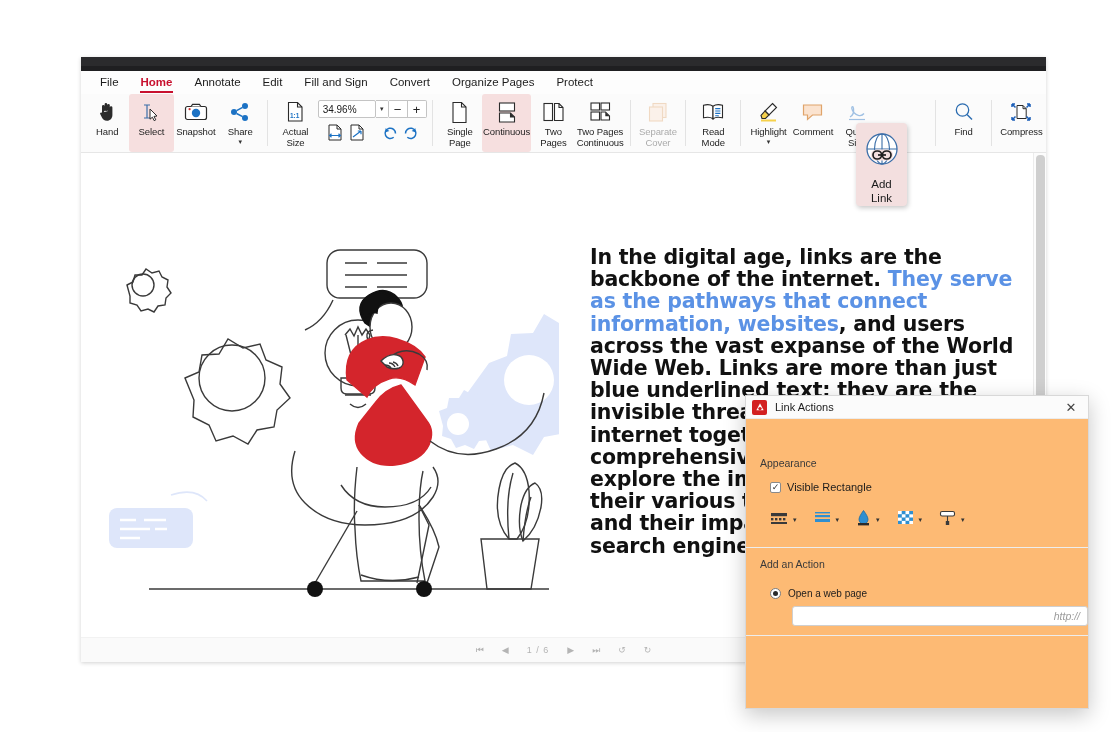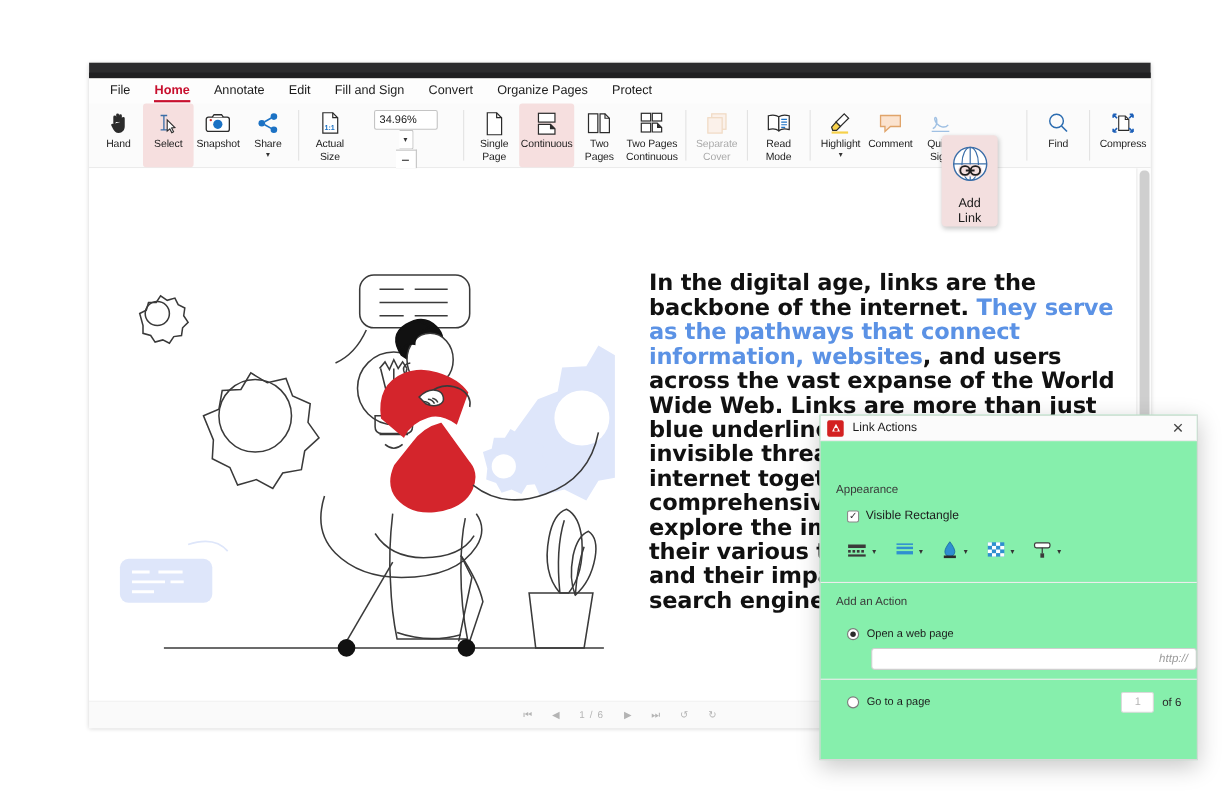--- a/index.html
+++ b/index.html
@@ -67,21 +67,21 @@
   .rb-btn.disabled { opacity:.38; }
   .rb-ico { height:26px; display:flex; align-items:center; justify-content:center; }
   .rb-lbl {
     font-size: 9.5px; color:#1d1d1d; text-align:center;
     line-height: 10.5px; letter-spacing:-.1px;
   }
   .caret-sm { font-size:7px; line-height:6px; color:#333; margin-top:-1px; }
 
   
   .zoom-cluster { display:flex; align-items:center; flex-direction:column; justify-content:flex-start; padding-top:6px;}
-  .zoom-row1 { display:flex; align-items:center; gap:0px;flex-direction:column; }
+  .zoom-row1 { display:flex; align-items:center; gap:0px; }
   .zoom-box {
     width: 58px; height: 18px; border:1px solid #c4c4c4; background:#fff;
     display:flex; align-items:center; padding:0 4px; border-radius:2px;
   }
   .zoom-val { font-size:10px; color:#1a1a1a; }
   .zoom-dd {
     width:13px; height:18px; border:1px solid #c4c4c4; border-left:none;
     background:#fff; display:flex; align-items:center; justify-content:center;
     border-radius:0 2px 2px 0;
   }
@@ -133,22 +133,22 @@
     position:absolute; left:0; bottom:0; width:965px; height:25px;
     background:#f7f7f7; border-top:1px solid #e8e8e8;
     display:flex; align-items:center; justify-content:center; gap:18px;
     filter: blur(.55px); opacity:.55;
   }
   .sb-ico { font-size:9px; color:#777; }
   .sb-txt { font-size:9px; color:#777; letter-spacing:1px;}
 
   
   .dialog {
-    position:absolute; left:745px; top:377px; width:344px; height:314px;
-    background:#86efac; border:1px solid #d8d8d8;
+    position:absolute; left:745px; top:395px; width:344px; height:314px;
+    background:#fdba74; border:1px solid #d8d8d8;
     box-shadow: 0 6px 20px rgba(0,0,0,.22);
     z-index: 60; display:flex; flex-direction:column;
     font-family:"Liberation Sans", sans-serif;
   }
   .dlg-title {
     height:23px; background:#fbfbfb; border-bottom:1px solid #ececec;
     display:flex; align-items:center; padding:0 6px; gap:8px;
   }
   .dlg-appicon {
     width:15px; height:15px; background:#d32020; border-radius:2px;
@@ -703,29 +703,20 @@
           <div class="radio">
             <div class="radio-dot"></div>
           </div>
           <span class="radio-lbl">Open a web page</span>
         </div>
 
         <div class="url-input">
           <span class="url-ph">http://</span>
         </div>
 
-        <div class="radio-row" style="margin-top:20px; align-items:center;">
-          <div class="radio"></div>
-          <span class="radio-lbl">Go to a page</span>
-          <div style="flex:1;"></div>
-          <div class="page-spin">
-            <span class="page-spin-v">1</span>
-          </div>
-          <span class="of-txt">of 6</span>
-        </div>
 
       </div>
 
       <div class="dlg-divider" style="top:216px;"></div>
     </div>
 
 
   </div>
 
 </div>

